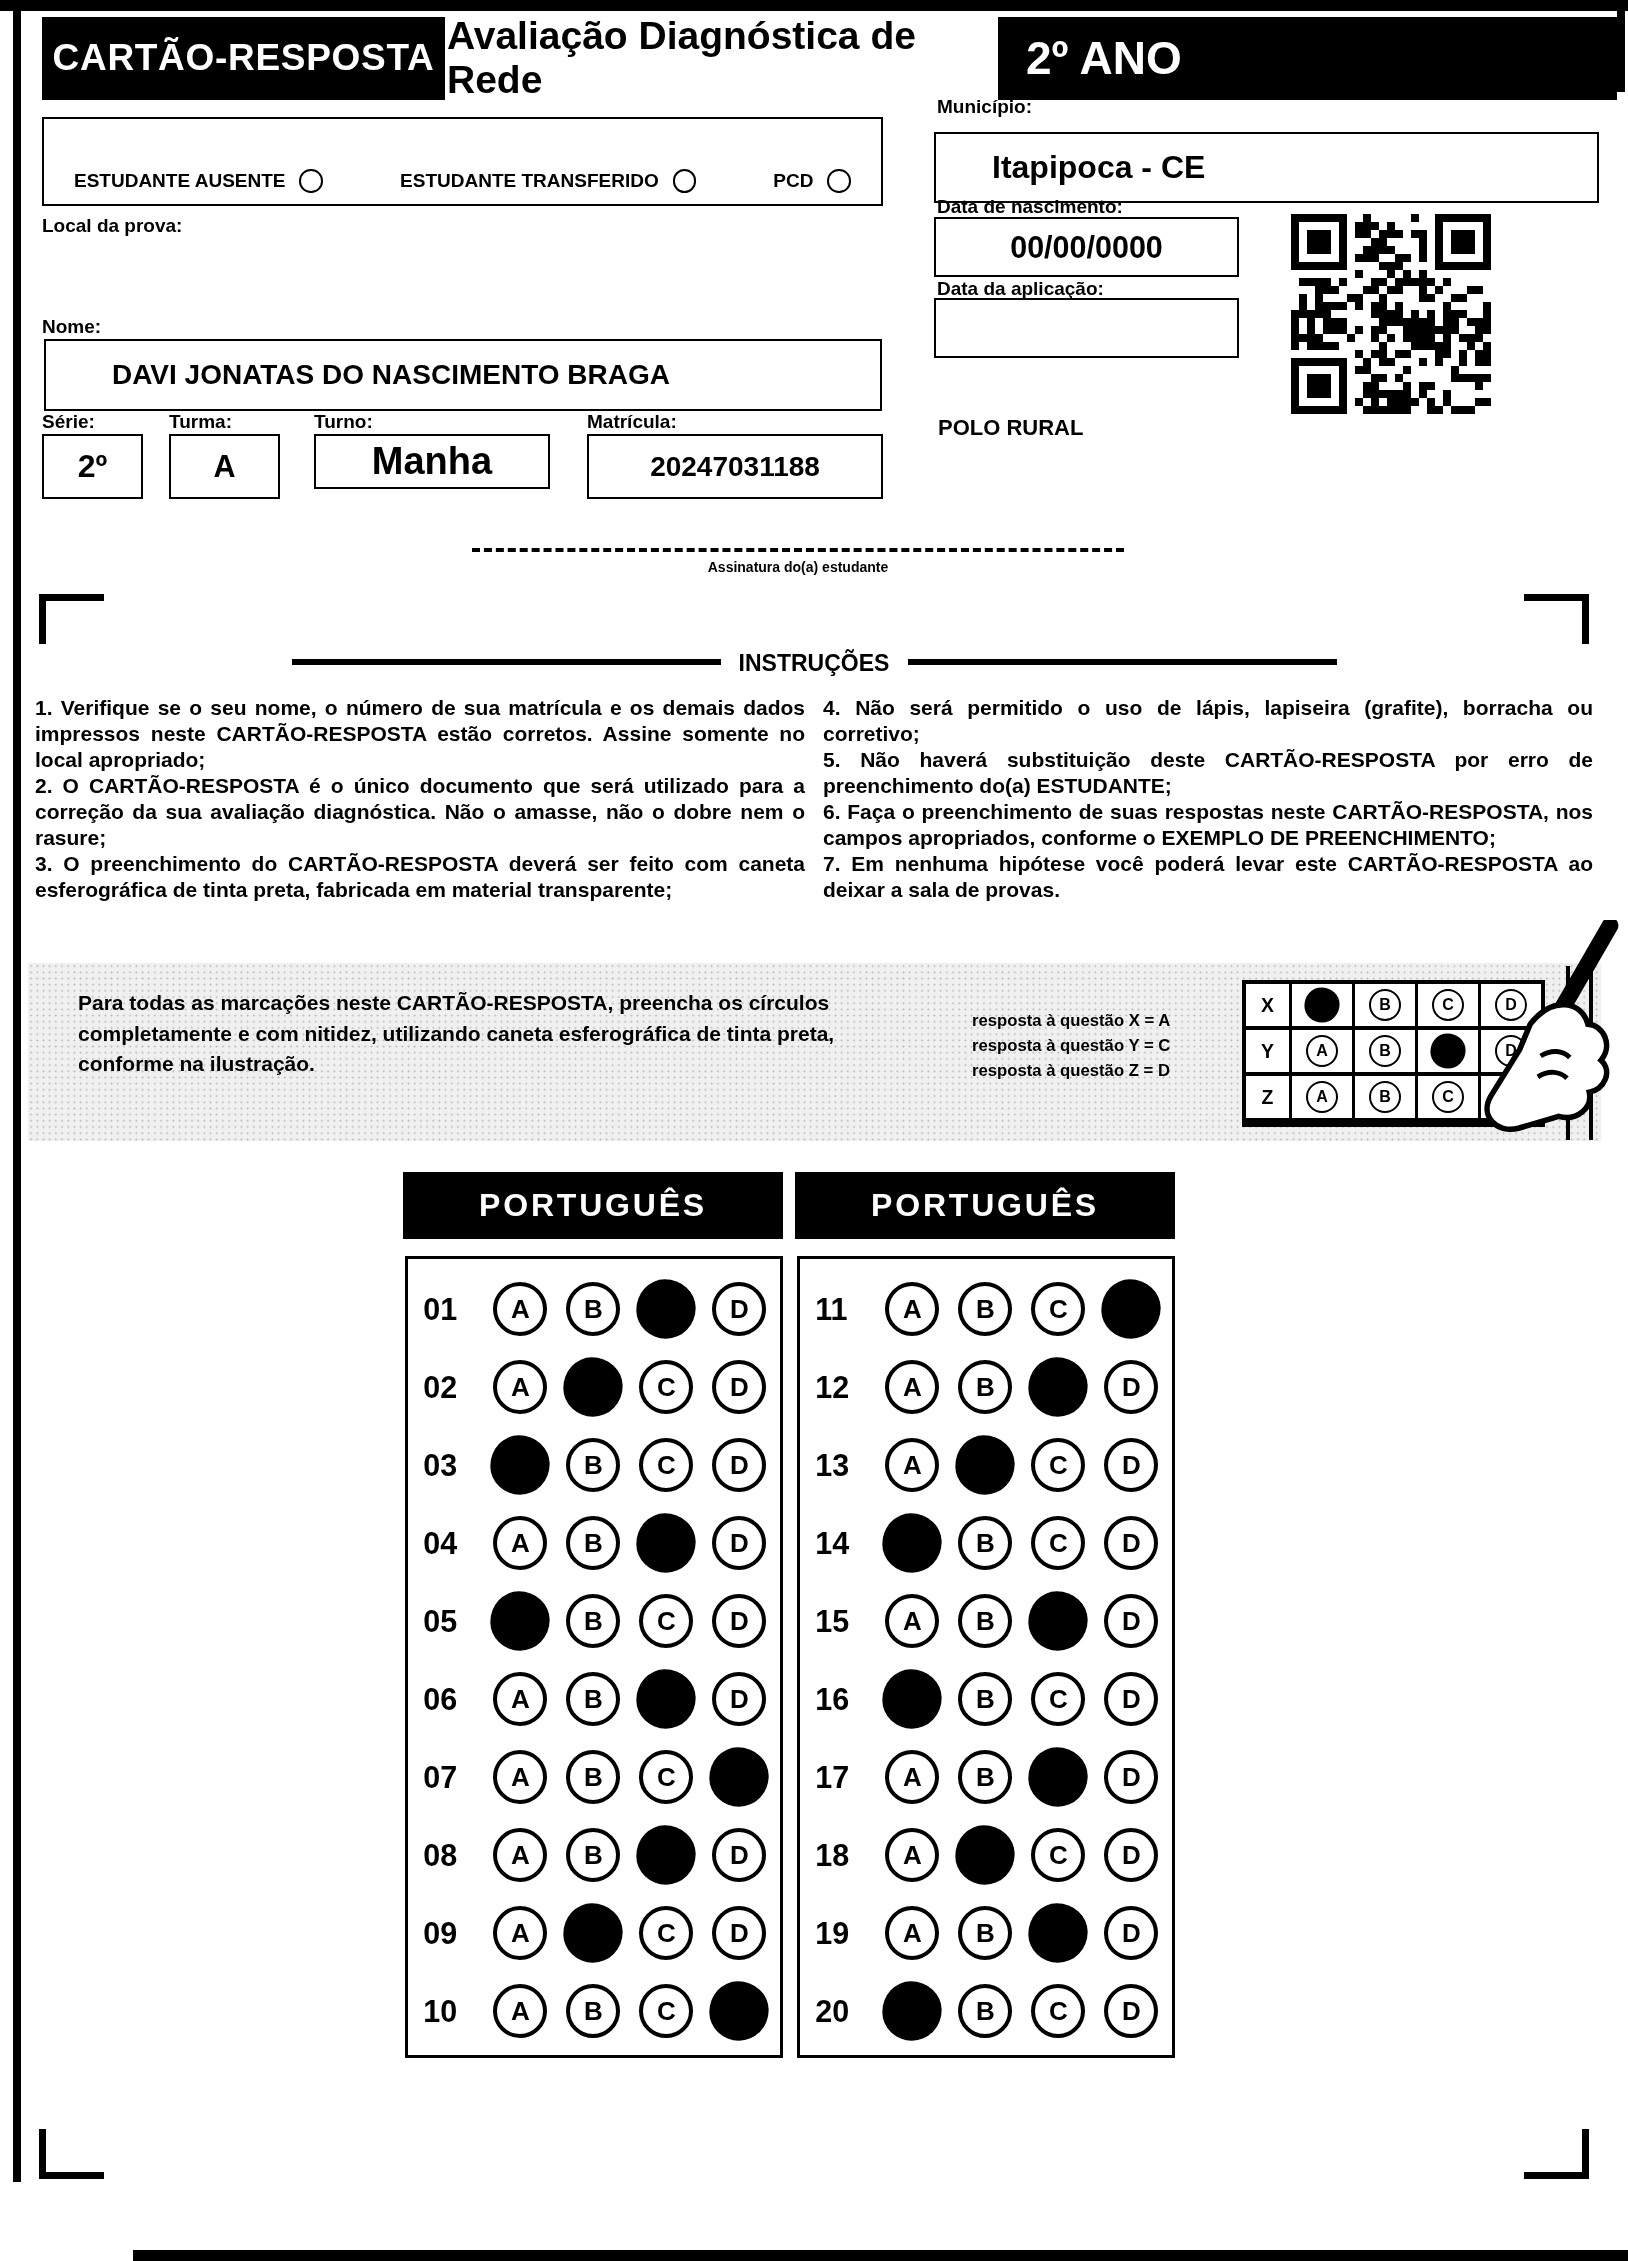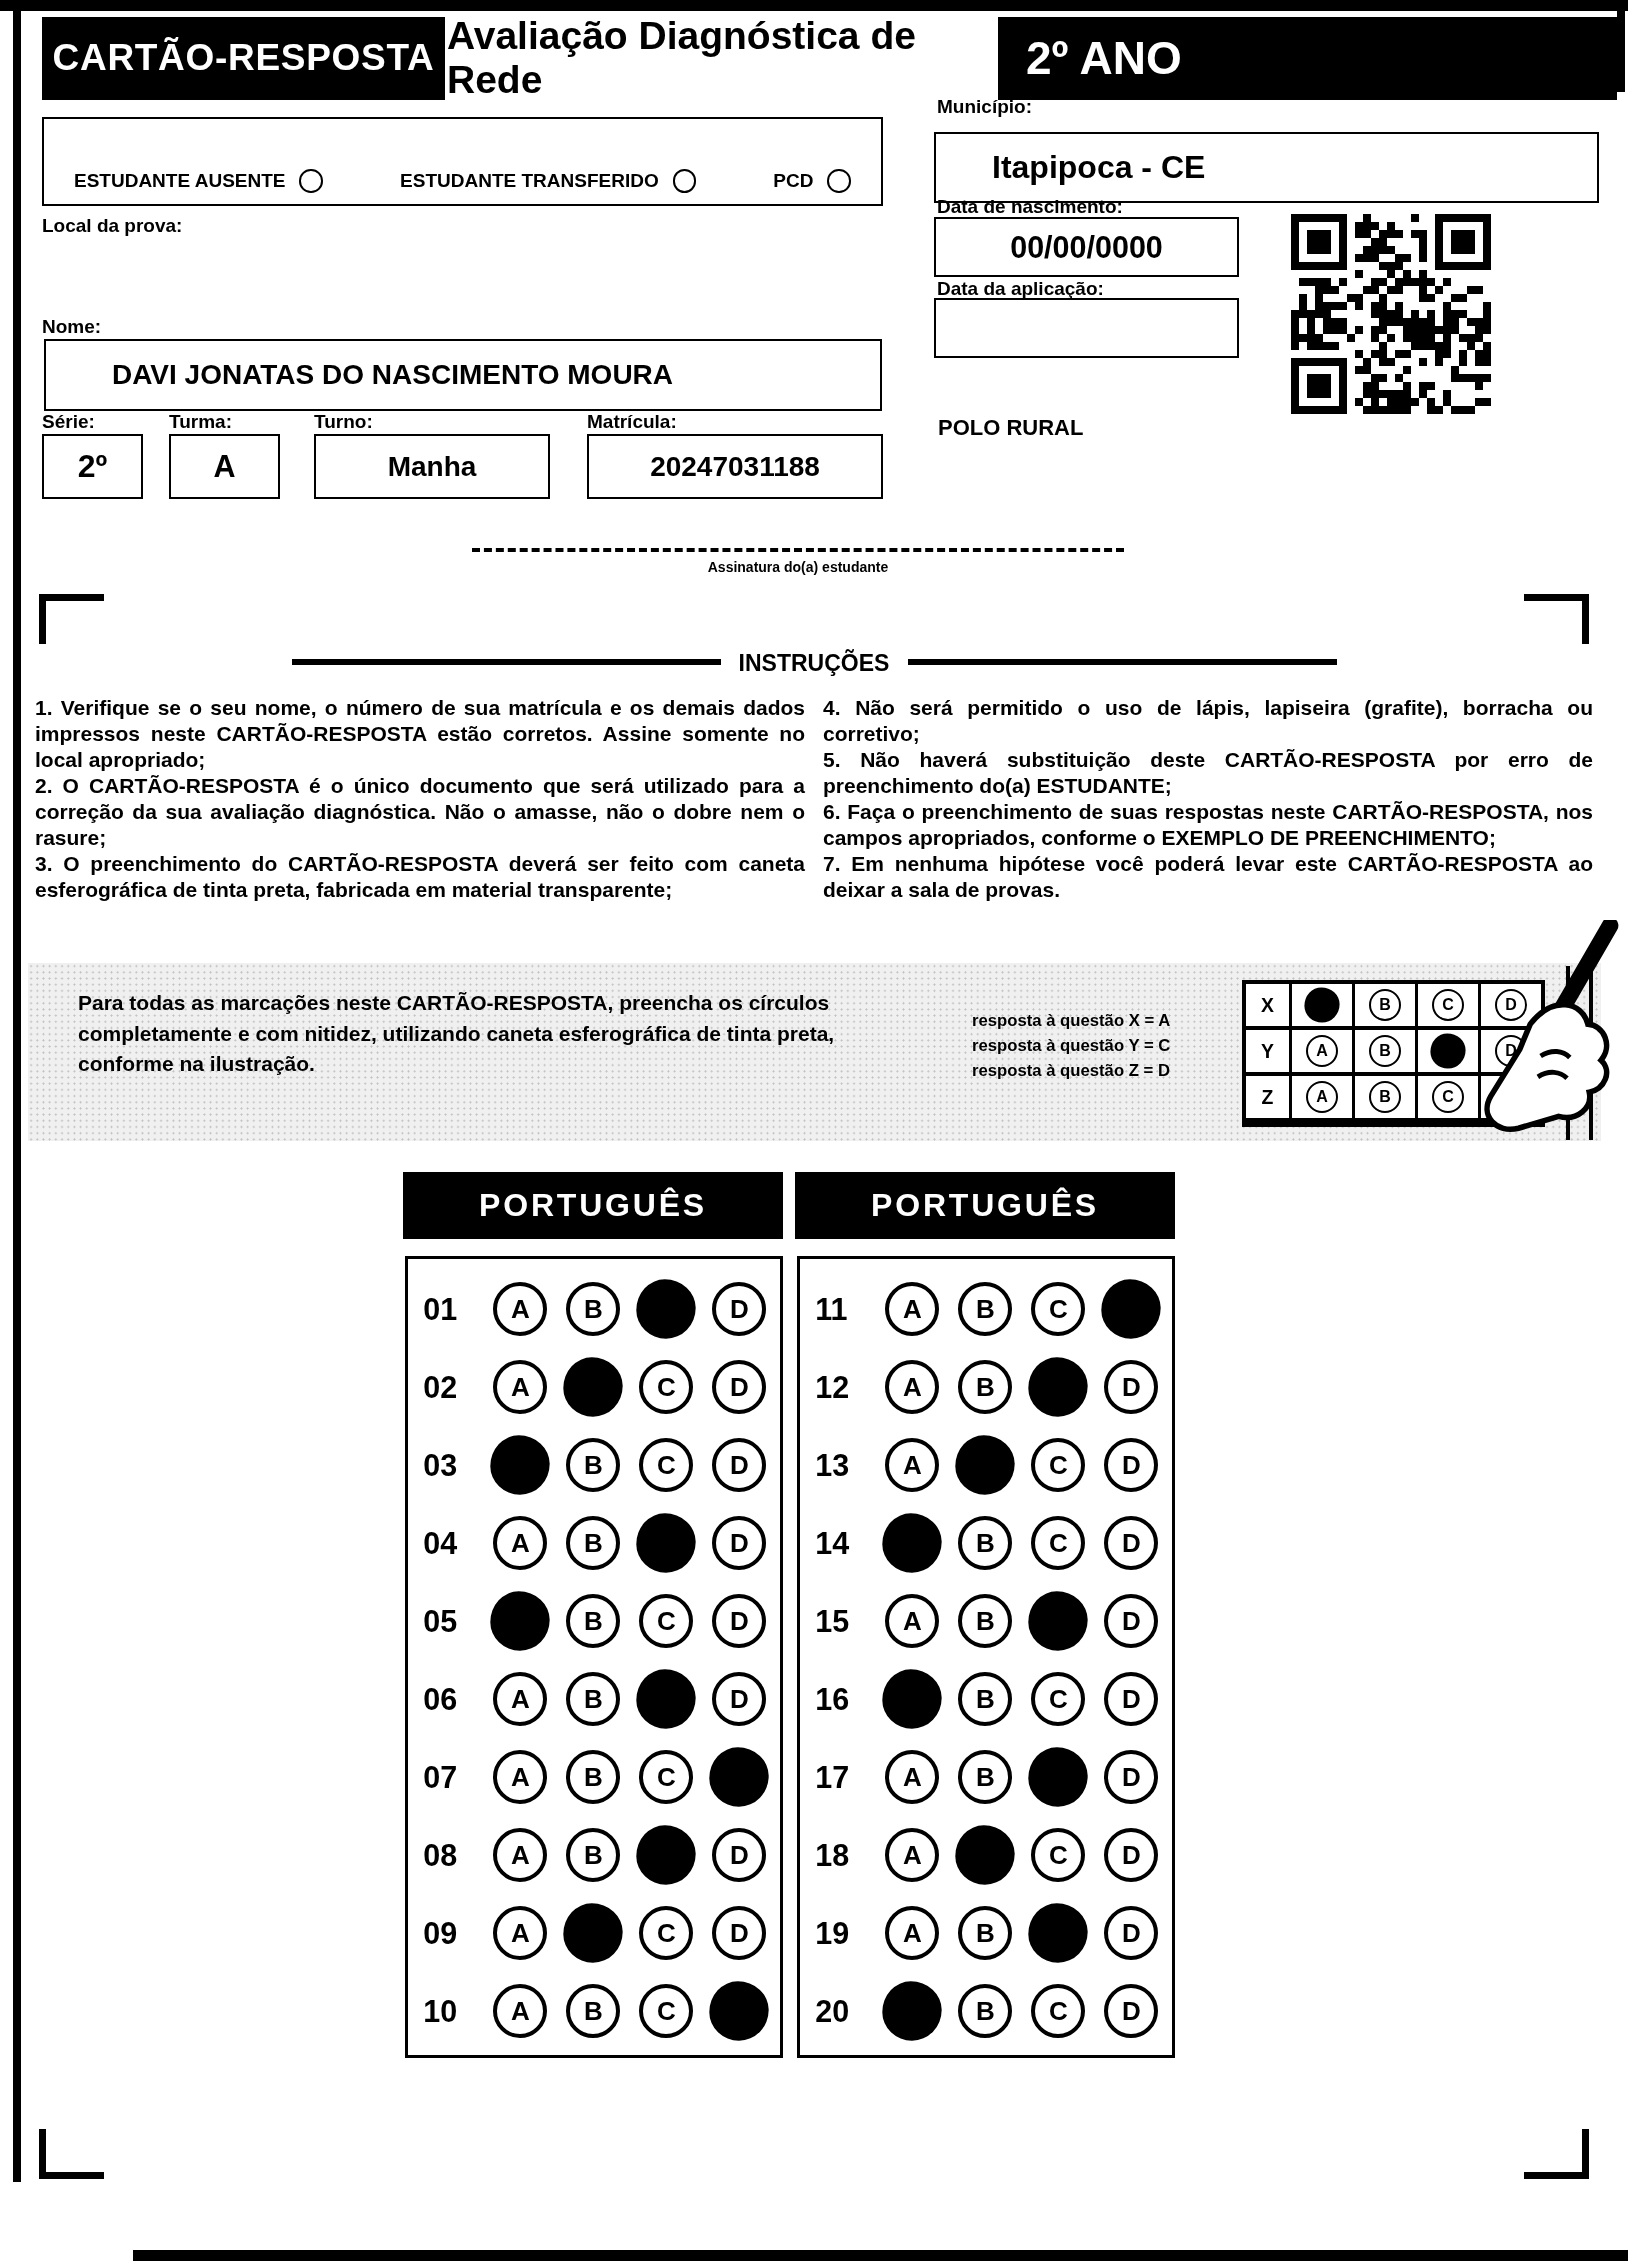--- a/index.html
+++ b/index.html
@@ -34,21 +34,21 @@
   
   #local-lbl{left:42px;top:215px;}
   #local-box{left:44px;top:237px;width:838px;height:69px;padding-left:66px;font-size:28px;}
   #nome-lbl{left:42px;top:316px;}
   #nome-box{left:44px;top:339px;width:838px;height:72px;padding-left:66px;font-size:28px;}
   #serie-lbl{left:42px;top:411px;}
   #serie-box{left:42px;top:434px;width:101px;height:65px;font-size:32px;}
   #turma-lbl{left:169px;top:411px;}
   #turma-box{left:169px;top:434px;width:111px;height:65px;font-size:30.5px;}
   #turno-lbl{left:314px;top:411px;}
-  #turno-box{left:314px;top:434px;width:236px;height:65px;font-size:28px;}
+  #turno-box{left:314px;top:434px;width:236px;height:55px;font-size:38px;}
   #matric-lbl{left:587px;top:411px;}
   #matric-box{left:587px;top:434px;width:296px;height:65px;font-size:28px;}
   
   #mun-lbl{left:937px;top:96px;}
   #mun-box{left:934px;top:132px;width:665px;height:71px;padding-left:56px;font-size:32px;}
   #nasc-lbl{left:937px;top:196px;}
   #nasc-box{left:934px;top:217px;width:305px;height:60px;font-size:30.5px;}
   #apli-lbl{left:937px;top:278px;}
   #apli-box{left:934px;top:298px;width:305px;height:60px;}
   #qr{left:1291px;top:214px;width:200px;height:200px;}
@@ -453,21 +453,21 @@
       <rect x="17" y="24" width="1" height="1" fill="#000"></rect>
       <rect x="18" y="24" width="1" height="1" fill="#000"></rect>
       <rect x="20" y="24" width="1" height="1" fill="#000"></rect>
       <rect x="21" y="24" width="1" height="1" fill="#000"></rect>
       <rect x="22" y="24" width="1" height="1" fill="#000"></rect>
     </svg>
   <div class="abs" id="polo">POLO RURAL</div>
 
   <div class="abs lbl" id="local-lbl">Local da prova:</div>
   <div class="abs lbl" id="nome-lbl">Nome:</div>
-  <div class="abs bbox val" id="nome-box">DAVI JONATAS DO NASCIMENTO MOURA</div>
+  <div class="abs bbox val" id="nome-box">DAVI JONATAS DO NASCIMENTO BRAGA</div>
 
   <div class="abs lbl" id="serie-lbl">Série:</div>
   <div class="abs bbox val center" id="serie-box">2º</div>
   <div class="abs lbl" id="turma-lbl">Turma:</div>
   <div class="abs bbox val center" id="turma-box">A</div>
   <div class="abs lbl" id="turno-lbl">Turno:</div>
   <div class="abs bbox val center" id="turno-box">Manha</div>
   <div class="abs lbl" id="matric-lbl">Matrícula:</div>
   <div class="abs bbox val center" id="matric-box">20247031188</div>
 

